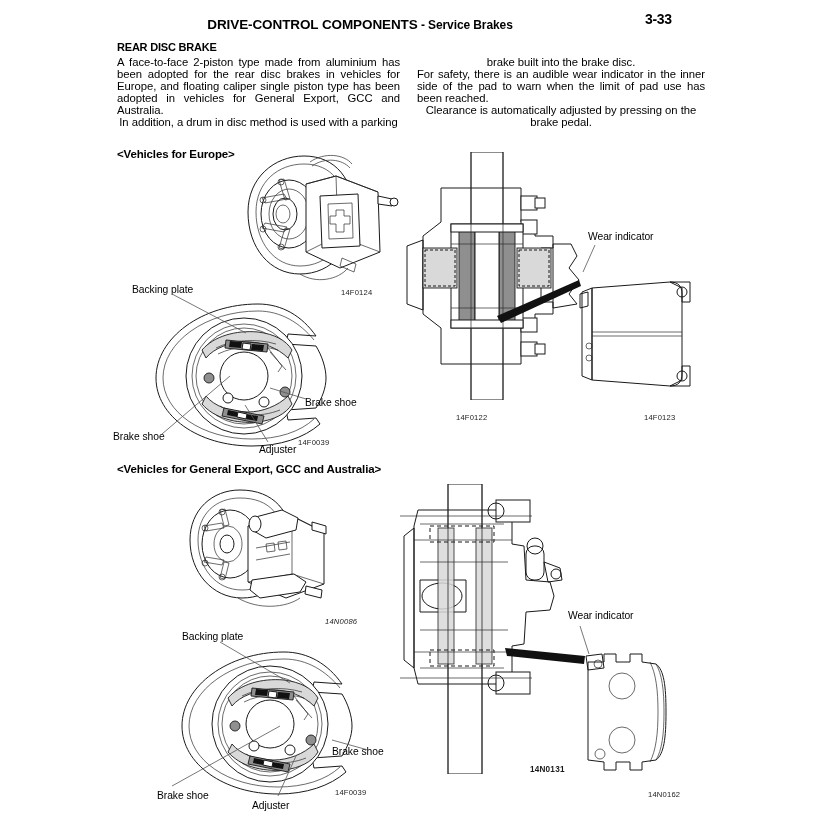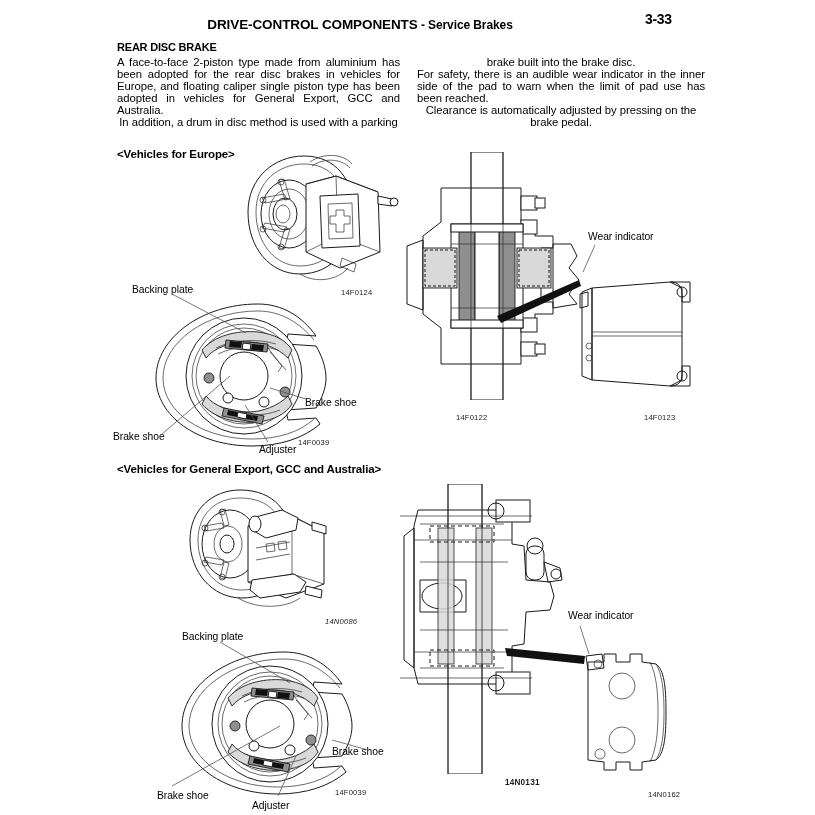--- a/index.html
+++ b/index.html
@@ -464,21 +464,21 @@
 
   <g class="ln" fill="none" stroke-dasharray="4 3">
     <path d="M30 42 L94 42 L94 58 L30 58 Z"></path>
     <path d="M30 166 L94 166 L94 182 L30 182 Z"></path>
   </g>
 
   <line class="ln-t" x1="-2" y1="32" x2="132" y2="32"></line>
   <line class="ln-t" x1="-2" y1="194" x2="132" y2="194"></line>
 </svg>
 </div>
-<div class="figcode bold" style="left:505px; top:765px;margin-top:13px;">14N0131</div>
+<div class="figcode bold" style="left:530px; top:765px;">14N0131</div>
 
 <div class="fig" style="left:578px; top:640px;">
 <svg width="110" height="145" viewBox="0 0 110 145">
 
   <path class="ln" fill="#ffffff" d="M8 16 L24 14 L26 28 L10 30 Z"></path>
   <circle class="ln-t" fill="#ffffff" cx="20" cy="24" r="4"></circle>
 
   <path class="ln" fill="#ffffff" d="M10 22 L26 22 L26 14 L38 14 L38 22 L52 22 L52 14 L64 14 L64 22
       L78 24 C86 30 88 46 88 72 C88 98 86 114 78 120 L64 122 L64 130 L52 130 L52 122
       L38 122 L38 130 L26 130 L26 122 L10 120 Z"></path>

